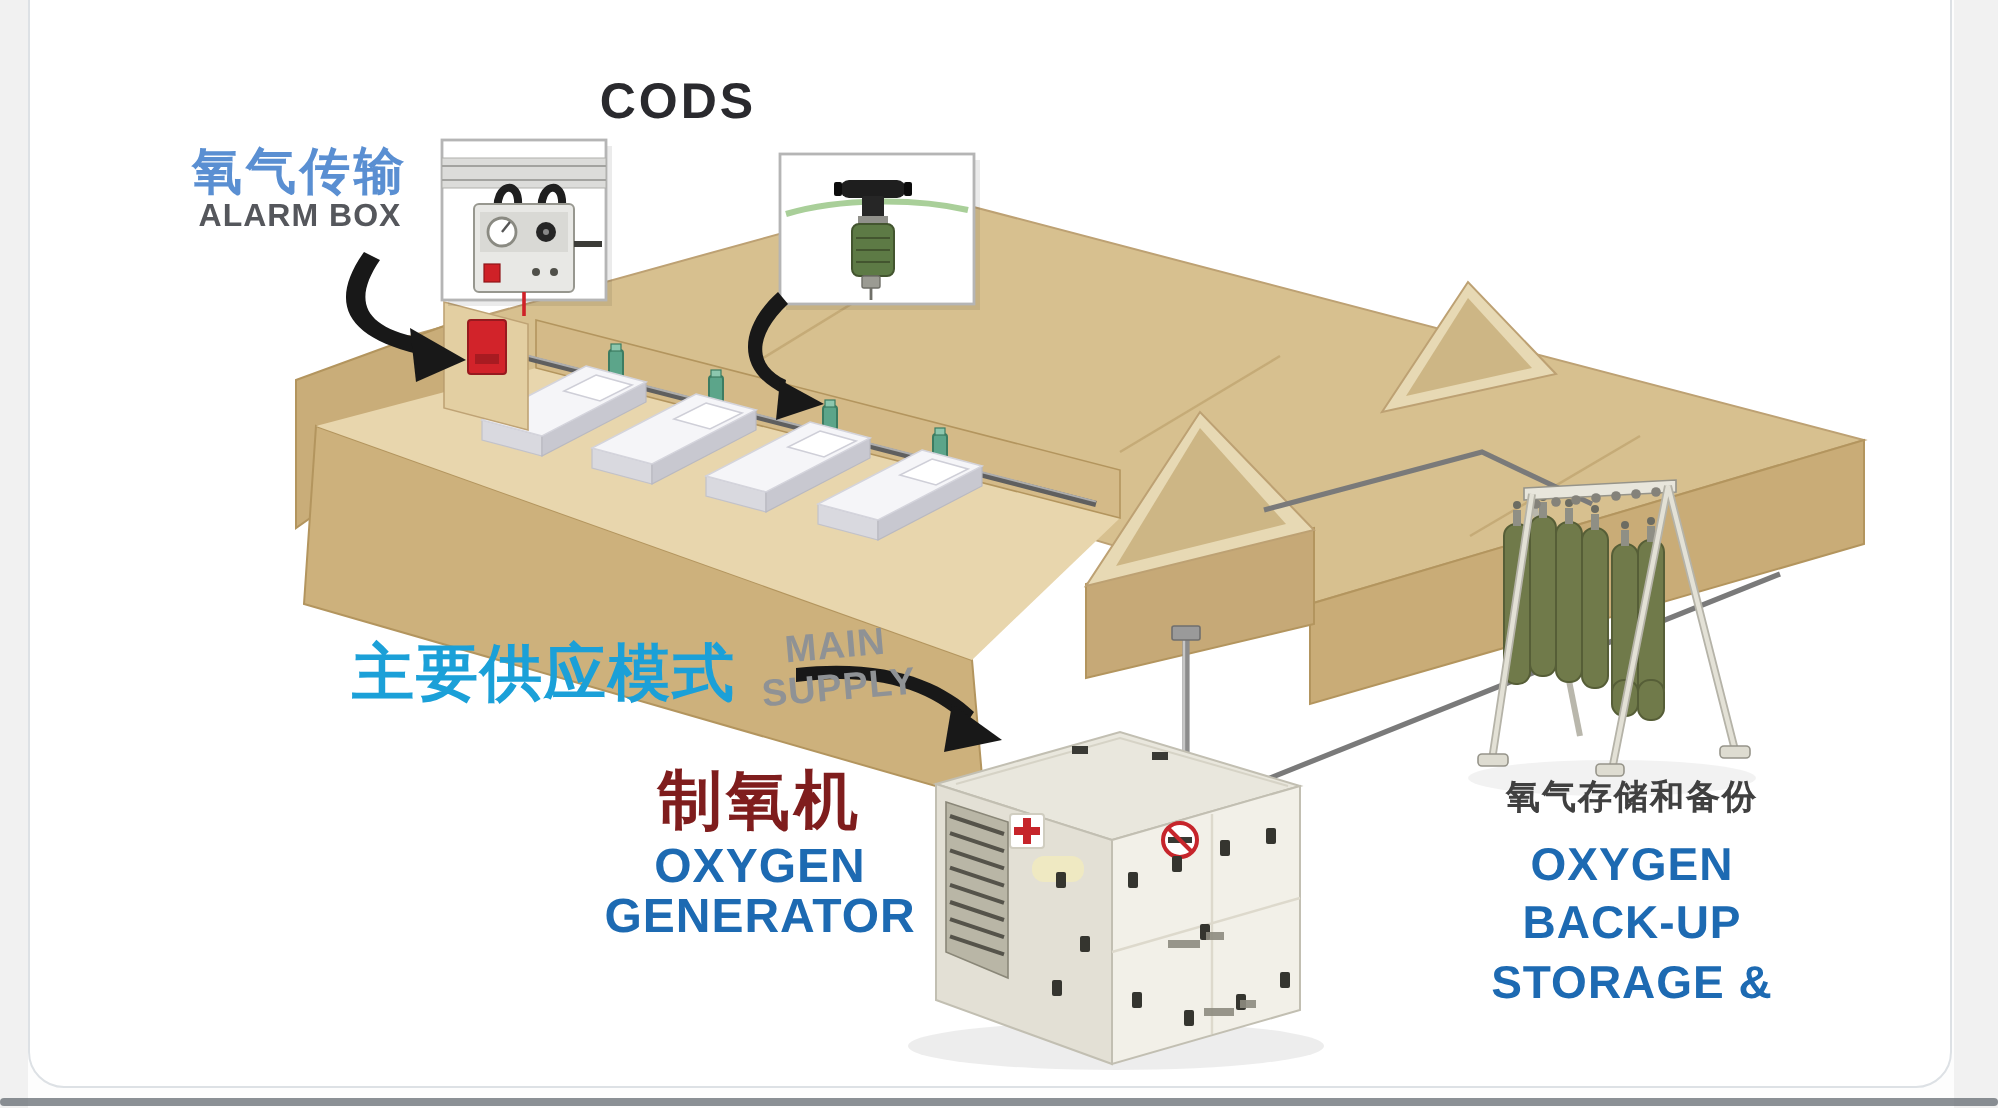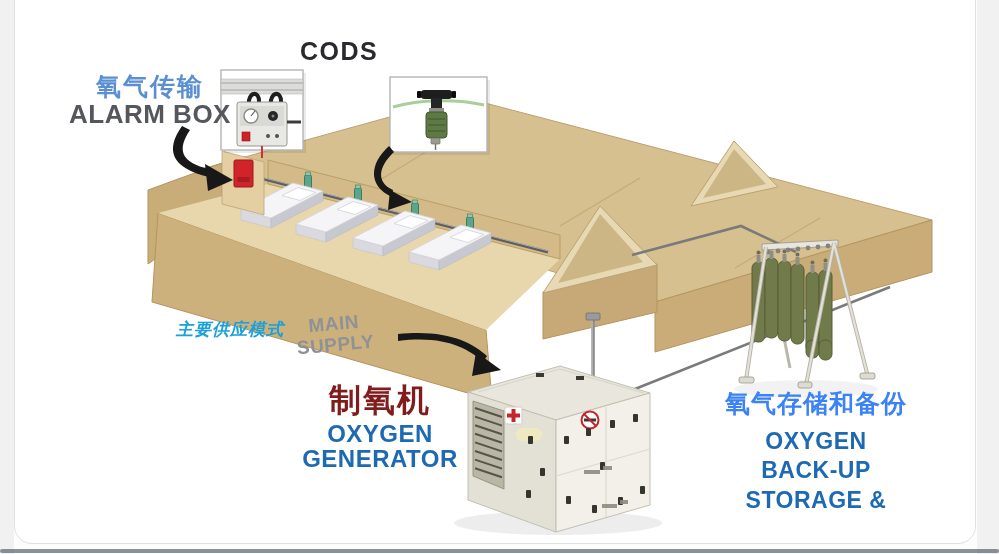--- a/index.html
+++ b/index.html
@@ -21,42 +21,42 @@
     background:#6e747a;opacity:.8;border-radius:2px;
   }
   .scene{position:absolute;left:0;top:0;width:999px;height:554px;pointer-events:none;}
 
   .label{position:absolute;text-align:center;line-height:1.12;}
   .label .zh{font-weight:bold;}
   .label .en{font-weight:bold;}
 
   .lbl-alarm{left:64px;top:72px;width:172px;}
   .lbl-alarm .zh{font-size:25px;letter-spacing:2px;color:#5a8fd2;}
-  .lbl-alarm .en{font-size:26px;letter-spacing:.5px;color:#55575c;}
+  .lbl-alarm .en{font-size:16px;letter-spacing:.5px;color:#55575c;}
 
   .lbl-cods{left:274px;top:37px;width:130px;}
   .lbl-cods .zh{font-size:24px;letter-spacing:1px;color:#68a4de;}
   .lbl-cods .en{font-size:25px;letter-spacing:1.5px;color:#2a2a2e;}
 
   .lbl-main{left:176px;top:320px;display:flex;align-items:flex-start;text-align:left;}
-  .lbl-main .zh{font-size:17px;letter-spacing:1px;color:#1ba0d8;white-space:nowrap;font-style:italic;}
+  .lbl-main .zh{font-size:31px;letter-spacing:1px;color:#1ba0d8;white-space:nowrap;}
   .lbl-main .en{
     display:inline-block;margin-left:12px;margin-top:-6px;
     transform:rotate(-5deg);font-size:19px;line-height:1.08;
     color:#8f9295;text-align:center;letter-spacing:.5px;
   }
   .lbl-main .en .ln{display:block;}
 
   .lbl-gen{left:292px;top:383px;width:176px;}
   .lbl-gen .zh{font-size:32px;letter-spacing:2px;color:#7f1d1d;margin-bottom:2px;}
   .lbl-gen .en{font-size:24px;letter-spacing:.5px;color:#1d6ab2;line-height:1.06;}
   .lbl-gen .en .ln{display:block;}
 
   .lbl-storage{left:718px;top:389px;width:196px;}
-  .lbl-storage .zh{font-size:25px;letter-spacing:1px;color:#3b82f6;margin-bottom:10px;}
+  .lbl-storage .zh{font-size:17px;letter-spacing:1px;color:#404040;margin-bottom:10px;}
   .lbl-storage .en{font-size:23px;letter-spacing:.5px;color:#1d6ab2;line-height:1.28;}
   .lbl-storage .en .ln{display:block;}
 </style>
 </head>
 <body>
 
 <div class="page">
   <div class="card"></div>
   <div class="gutter-left"></div>
   <div class="gutter-right"></div>

